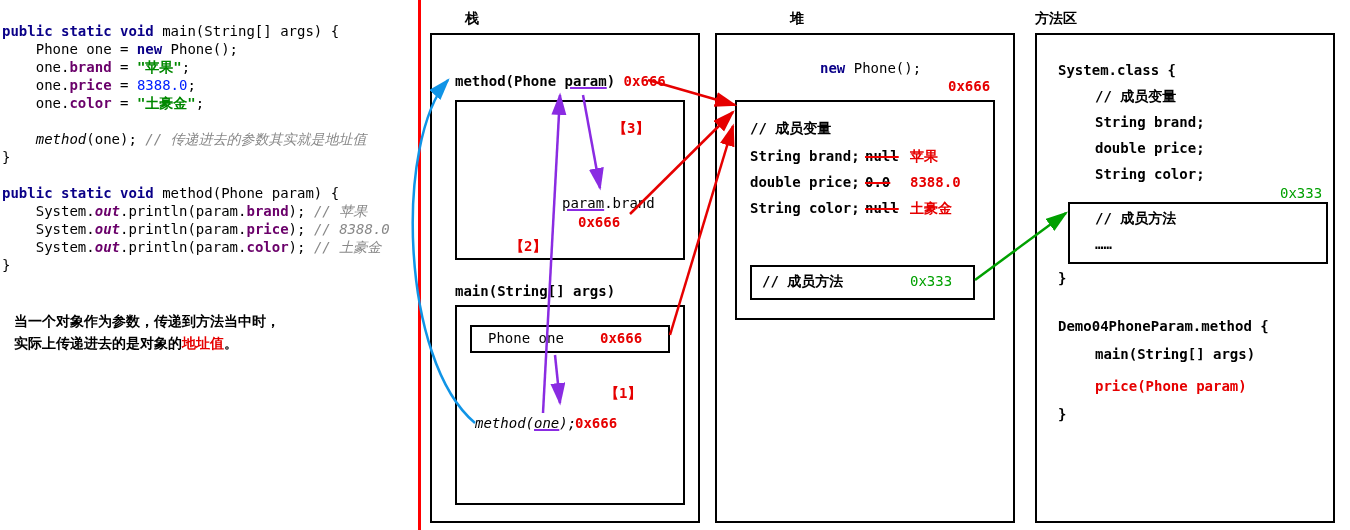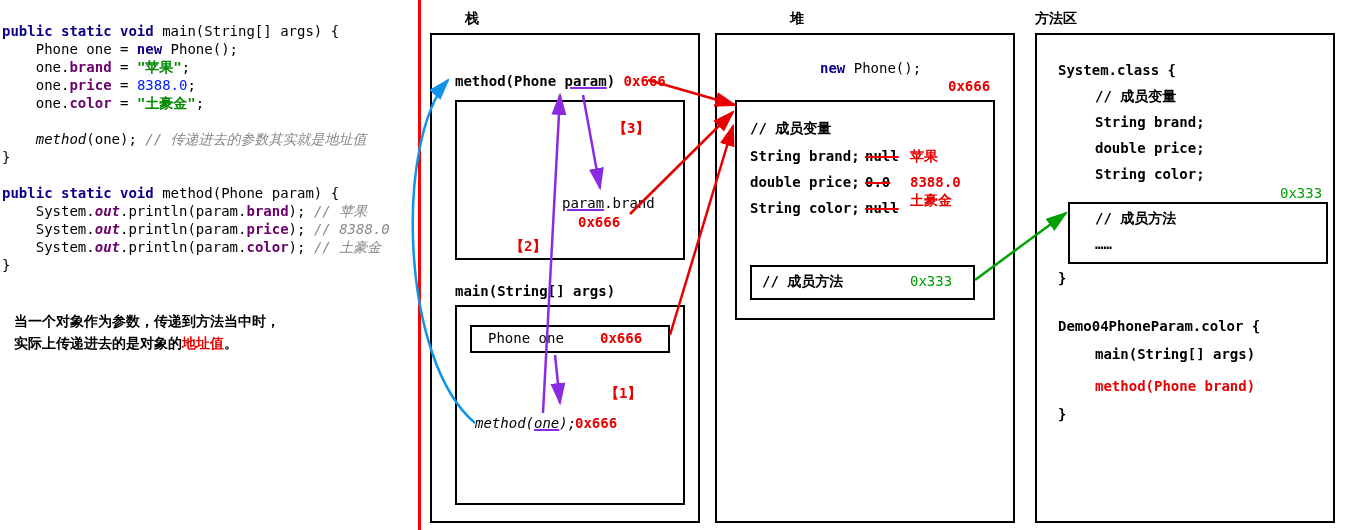--- a/index.html
+++ b/index.html
@@ -155,40 +155,40 @@
   <div class="box" style="left:735px; top:100px; width:260px; height:220px;"></div>
   <div class="lbl b" style="left:750px; top:120px;">// 成员变量</div>
   <div class="lbl b" style="left:750px; top:148px;">String brand;</div>
   <div class="lbl b strike" style="left:865px; top:148px;">null</div>
   <div class="lbl red" style="left:910px; top:148px;">苹果</div>
   <div class="lbl b" style="left:750px; top:174px;">double price;</div>
   <div class="lbl b strike" style="left:865px; top:174px;">0.0</div>
   <div class="lbl red" style="left:910px; top:174px;">8388.0</div>
   <div class="lbl b" style="left:750px; top:200px;">String color;</div>
   <div class="lbl b strike" style="left:865px; top:200px;">null</div>
-  <div class="lbl red" style="left:910px; top:192px;">土豪金</div>
+  <div class="lbl red" style="left:910px; top:200px;">土豪金</div>
   <div class="box" style="left:750px; top:265px; width:225px; height:35px;"></div>
   <div class="lbl b" style="left:762px; top:273px;">// 成员方法</div>
   <div class="lbl green" style="left:910px; top:273px;">0x333</div>
 
   <div class="box" style="left:1035px; top:33px; width:300px; height:490px;"></div>
   <div class="lbl b" style="left:1058px; top:62px;">System.class {</div>
   <div class="lbl b" style="left:1095px; top:88px;">// 成员变量</div>
   <div class="lbl b" style="left:1095px; top:114px;">String brand;</div>
   <div class="lbl b" style="left:1095px; top:140px;">double price;</div>
   <div class="lbl b" style="left:1095px; top:166px;">String color;</div>
   <div class="lbl green" style="left:1280px; top:185px;">0x333</div>
   <div class="box" style="left:1068px; top:202px; width:260px; height:62px;"></div>
   <div class="lbl b" style="left:1095px; top:210px;">// 成员方法</div>
   <div class="lbl b" style="left:1095px; top:236px;">……</div>
   <div class="lbl b" style="left:1058px; top:270px;">}</div>
 
-  <div class="lbl b" style="left:1058px; top:318px;">Demo04PhoneParam.color {</div>
+  <div class="lbl b" style="left:1058px; top:318px;">Demo04PhoneParam.method {</div>
   <div class="lbl b" style="left:1095px; top:346px;">main(String[] args)</div>
-  <div class="lbl red" style="left:1095px; top:378px;">method(Phone brand)</div>
+  <div class="lbl red" style="left:1095px; top:378px;">price(Phone param)</div>
   <div class="lbl b" style="left:1058px; top:406px;">}</div>
 
   <svg class="arrows">
     <defs>
       <marker id="ar-red" markerWidth="10" markerHeight="10" refX="8" refY="3" orient="auto">
         <path d="M0,0 L9,3 L0,6 Z" fill="#e60000"></path>
       </marker>
       <marker id="ar-purple" markerWidth="10" markerHeight="10" refX="8" refY="3" orient="auto">
         <path d="M0,0 L9,3 L0,6 Z" fill="#8A2BE2"></path>
       </marker>

